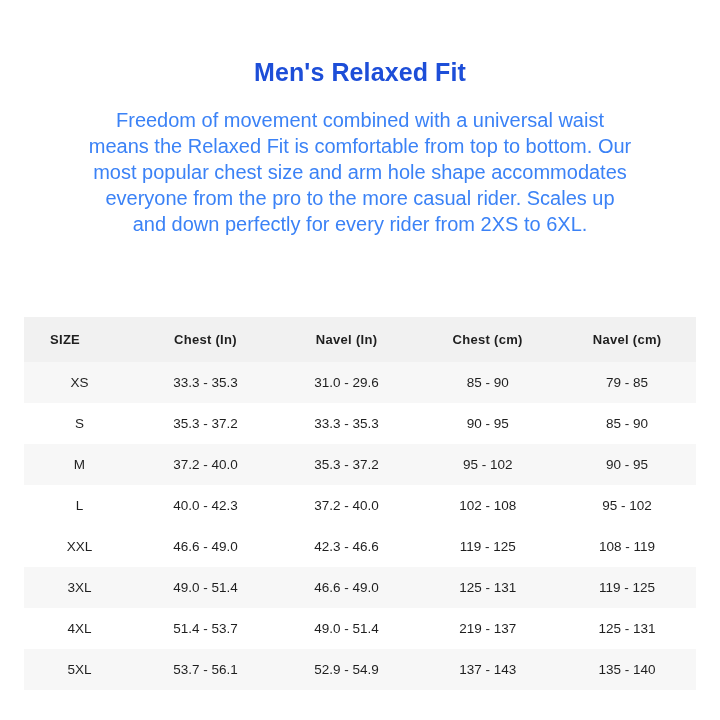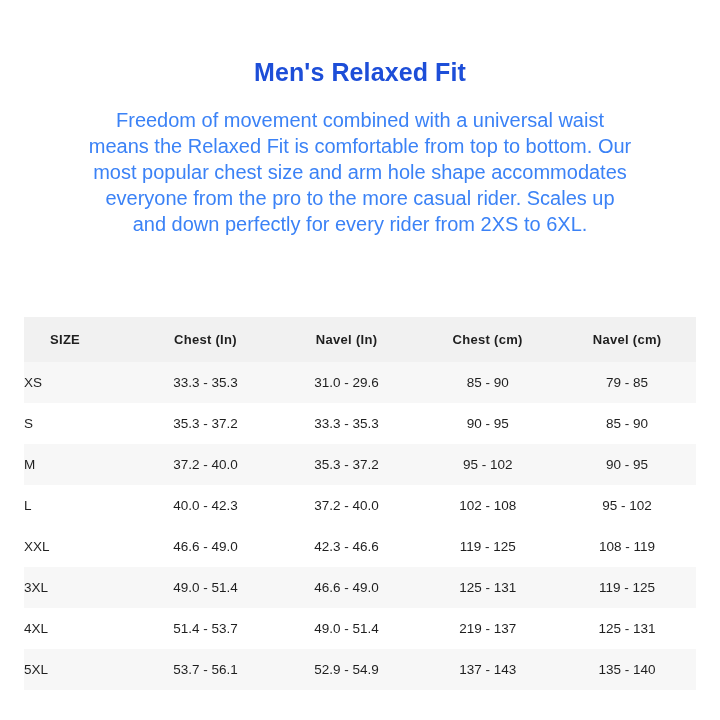--- a/index.html
+++ b/index.html
@@ -72,21 +72,21 @@
     text-align: left;
     padding-left: 26px;
   }
   table.size-chart tbody tr.odd td {
     background: #f7f7f7;
   }
   table.size-chart tbody tr.even td {
     background: #ffffff;
   }
   table.size-chart tbody td.col-size {
-    text-align: left;
+    text-align: center;
   }
   col.c1 { width: 16.5%; }
   col.c2 { width: 21%; }
   col.c3 { width: 21%; }
   col.c4 { width: 21%; }
   col.c5 { width: 20.5%; }
 </style>
 </head>
 <body>
 

